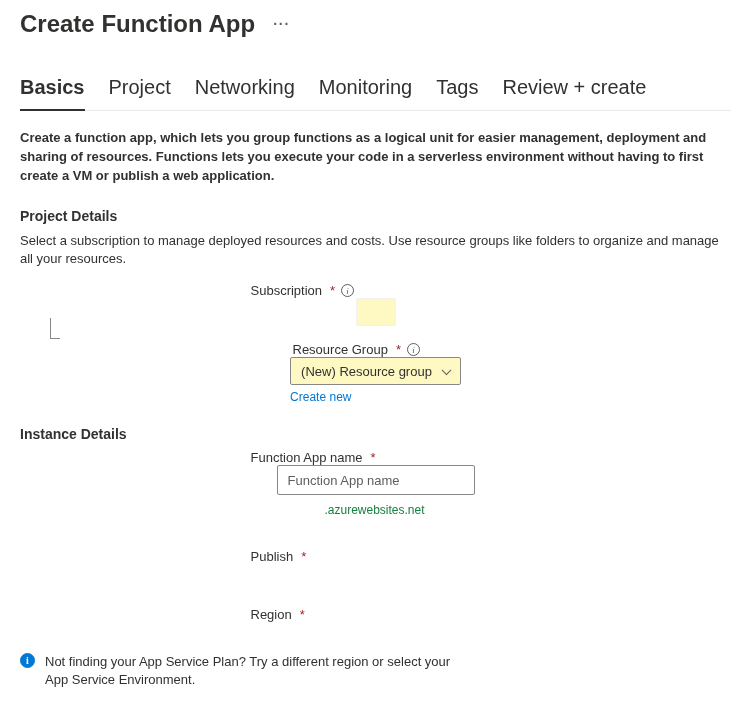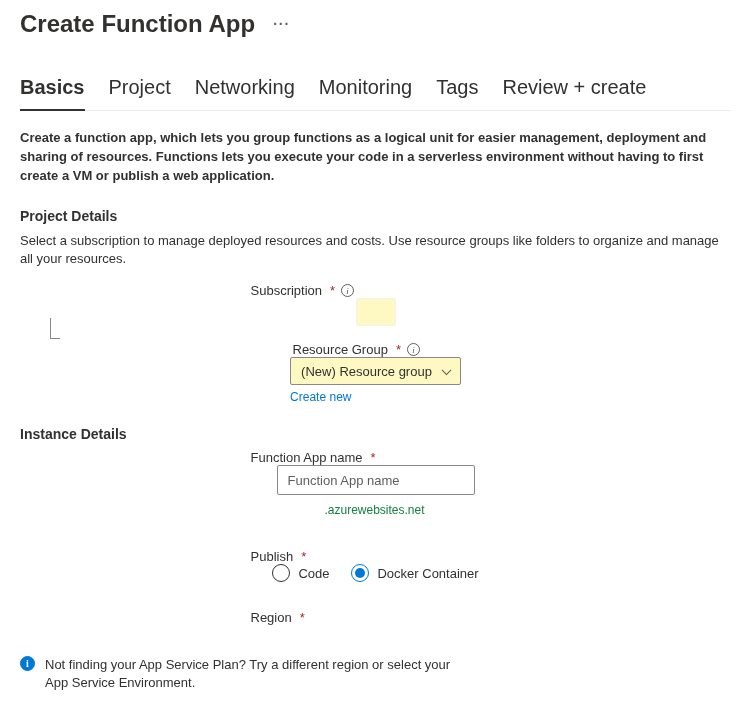--- a/index.html
+++ b/index.html
@@ -239,36 +239,20 @@
 <div class="form-row" style="margin-top:-6px;margin-bottom:16px;">
   <div class="label-col"></div>
   <div class="control-col suffix-row">.azurewebsites.net</div>
 </div>
 
 <div class="form-row">
   <div class="label-col">
     <span>Publish</span>
       <span class="req">*</span>
   </div>
-  <div class="control-col">
-    <div class="radio-group">
-      <div class="radio">
-        <span class="radio-circle">
-            <span class="radio-dot"></span>
-          </span>
-        <span class="radio-label">Code</span>
-      </div>
-      <div class="radio selected">
-        <span class="radio-circle">
-            <span class="radio-dot"></span>
-          </span>
-        <span class="radio-label">Docker Container</span>
-      </div>
-    </div>
-  </div>
 </div>
 
 <div style="height:18px;"></div>
 
 <div class="form-row">
   <div class="label-col">
     <span>Region</span>
       <span class="req">*</span>
   </div>
 </div>

